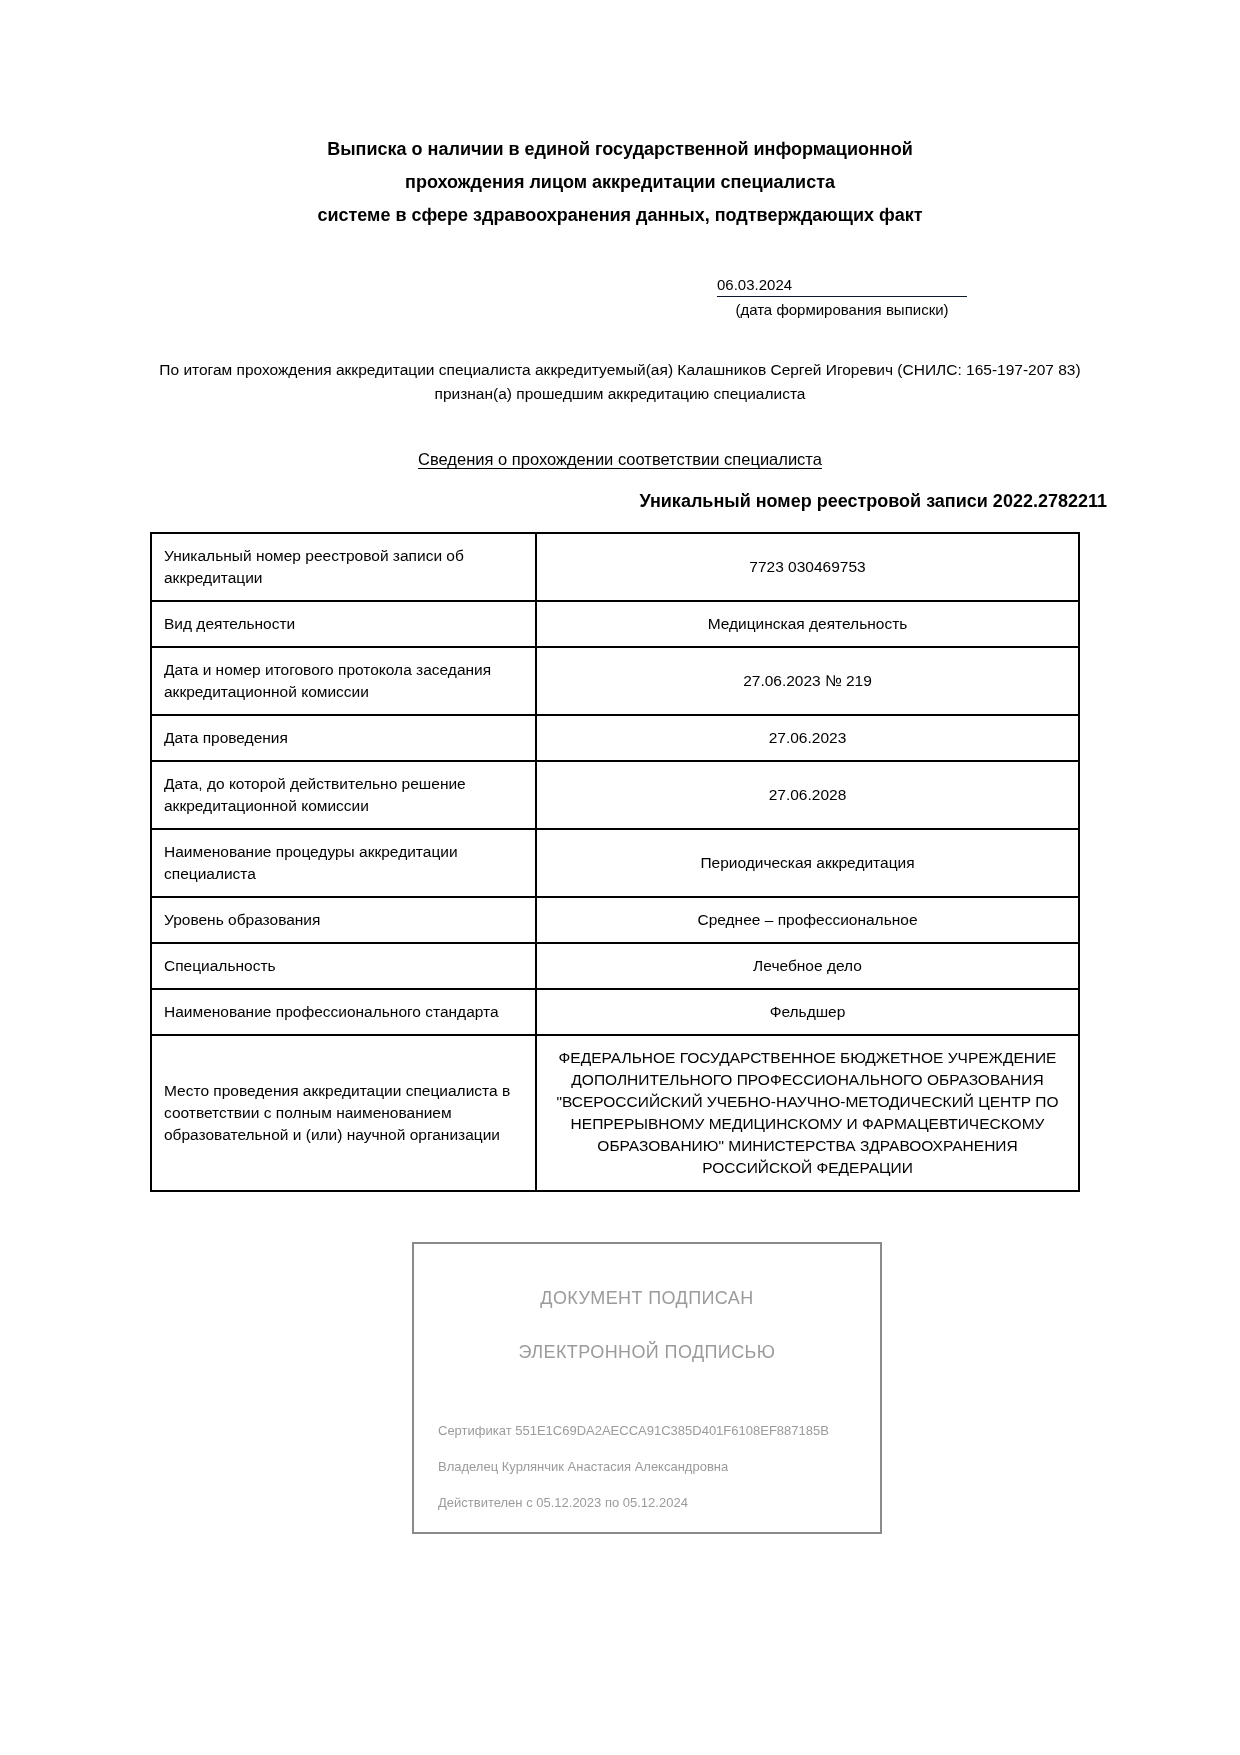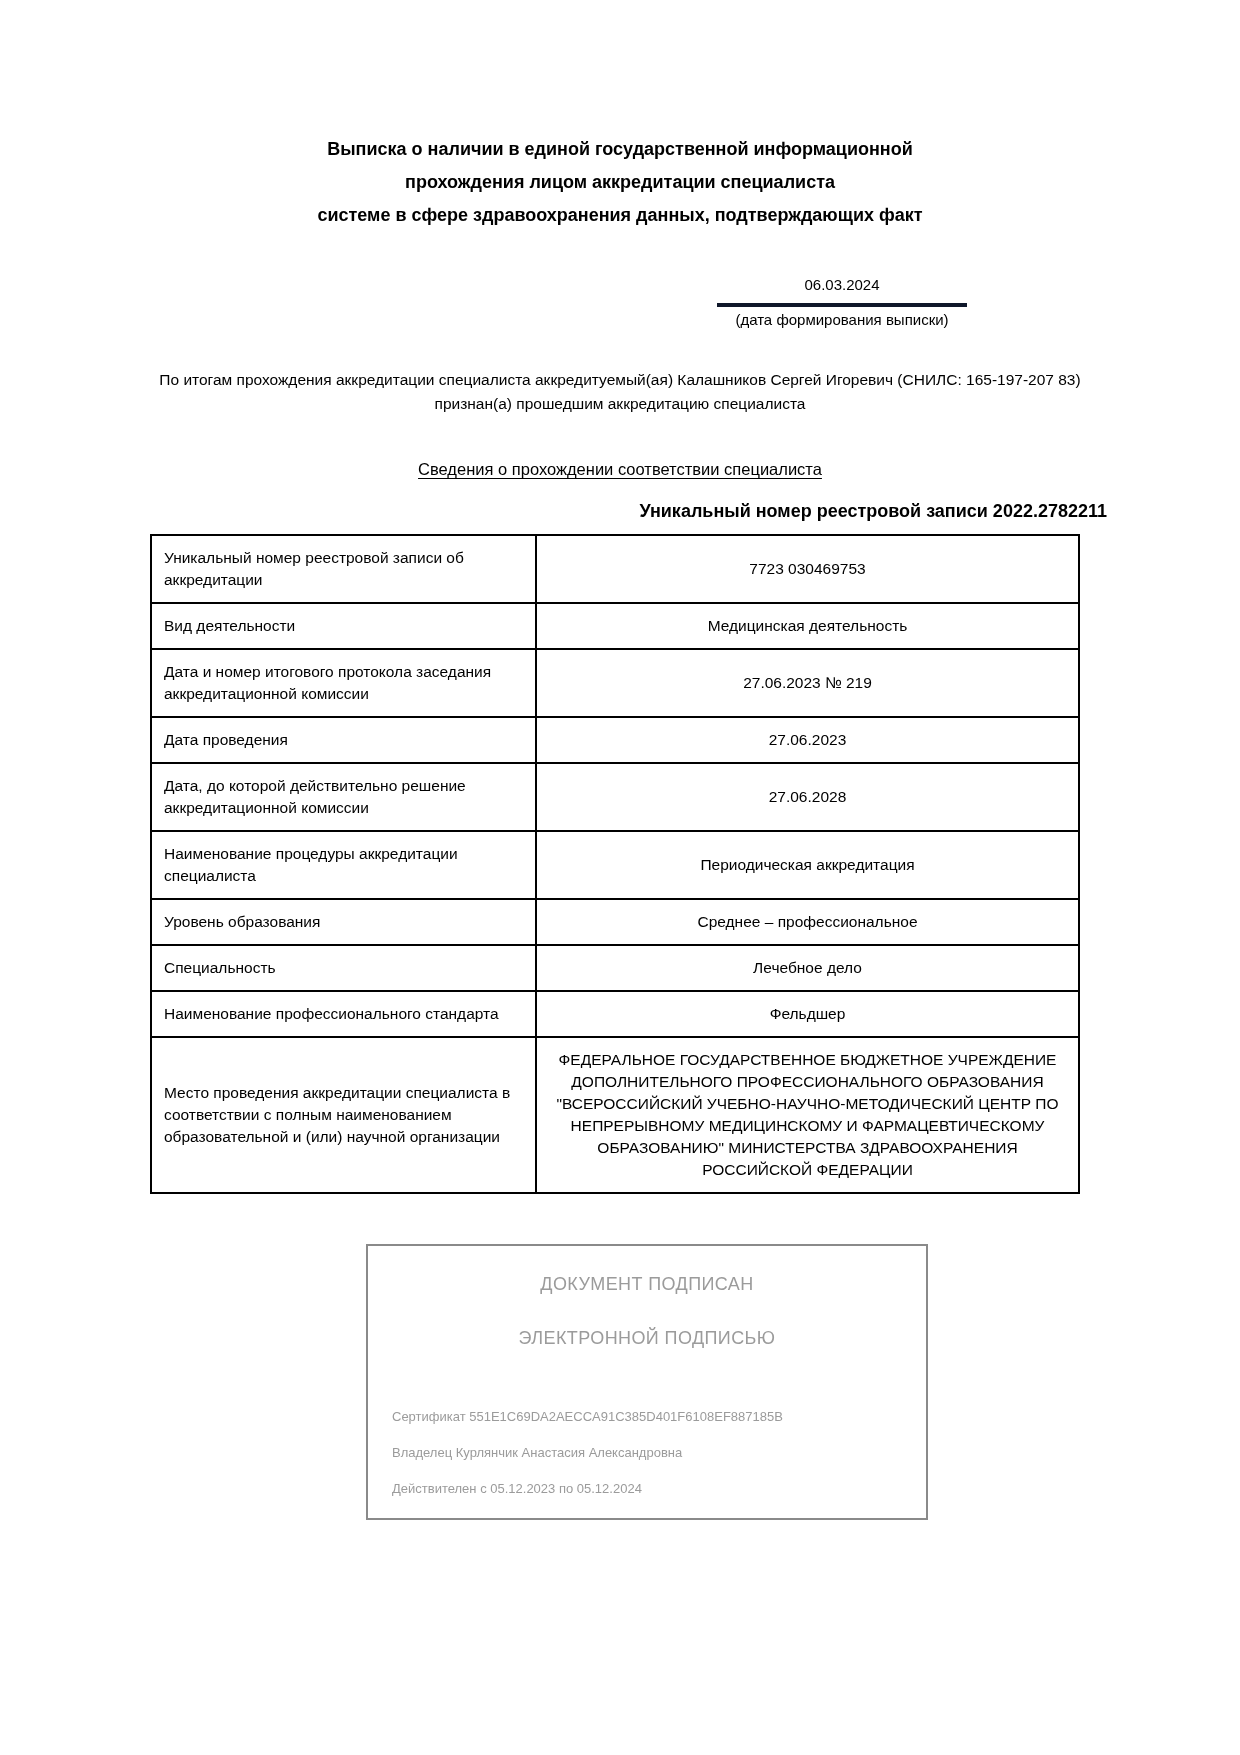--- a/index.html
+++ b/index.html
@@ -20,24 +20,23 @@
     font-weight: bold;
     font-size: 18px;
     line-height: 33px;
   }
 
   .date-block {
     width: 250px;
     margin: 44px 140px 0 auto;
   }
   .date-value {
-    text-align: center;
     font-size: 15px;
-    padding-bottom: 10px;
-    border-bottom: 4px solid #0f172a;
+    padding-bottom: 3px;
+    border-bottom: 1px solid #0f172a;
   }
   .date-caption {
     text-align: center;
     font-size: 15px;
     margin-top: 4px;
   }
 
   .intro {
     margin-top: 40px;
     text-align: center;
@@ -54,45 +53,45 @@
   }
 
   .registry-heading {
     margin-top: 22px;
     text-align: right;
     font-weight: bold;
     font-size: 18px;
   }
 
   table.acc-table {
-    margin-top: 12px;
+    margin-top: 20px;
     margin-left: 17px;
     width: 928px;
     border-collapse: collapse;
     table-layout: fixed;
     border-radius: 26px;
   }
   table.acc-table td {
     border: 2px solid #000;
     font-size: 15.5px;
     line-height: 22px;
     vertical-align: middle;
     padding: 11px 12px;
     word-wrap: break-word;
   }
   table.acc-table td.label-cell { width: 385px; }
   table.acc-table td.value-cell { width: 543px; text-align: center; }
 
   .signature-box {
-    width: 562px;
+    width: 470px;
     margin: 50px auto 0 auto;
     transform: translateX(27px);
     border: 2px solid #8a8a8a;
     color: #9b9b9b;
-    padding: 28px 24px 22px 24px;
+    padding: 44px 24px 22px 24px;
   }
   .sig-heading {
     text-align: center;
     font-size: 18px;
     letter-spacing: 0.4px;
   }
   .sig-heading + .sig-heading { margin-top: 33px; }
   .sig-details { margin-top: 60px; }
   .sig-line {
     font-size: 13px;

